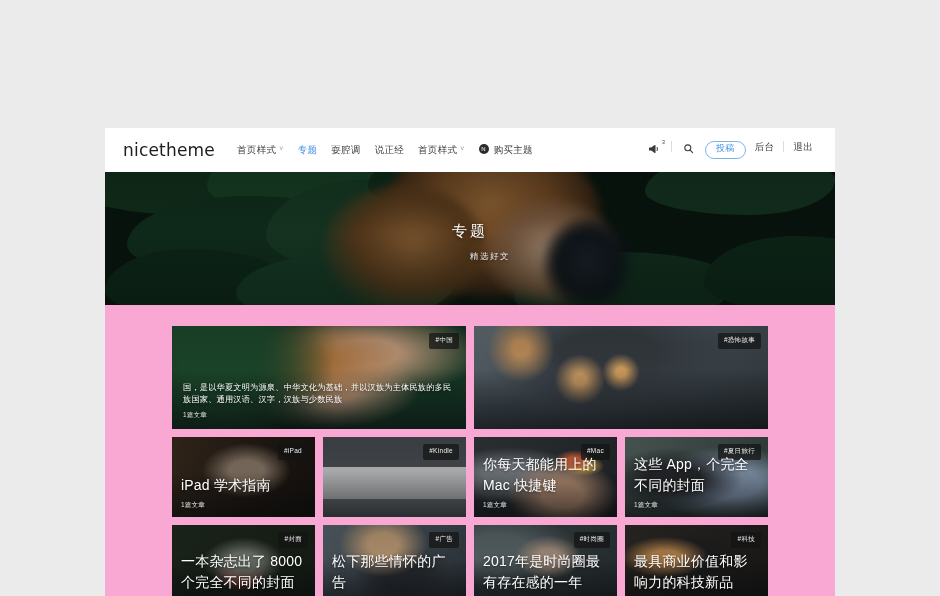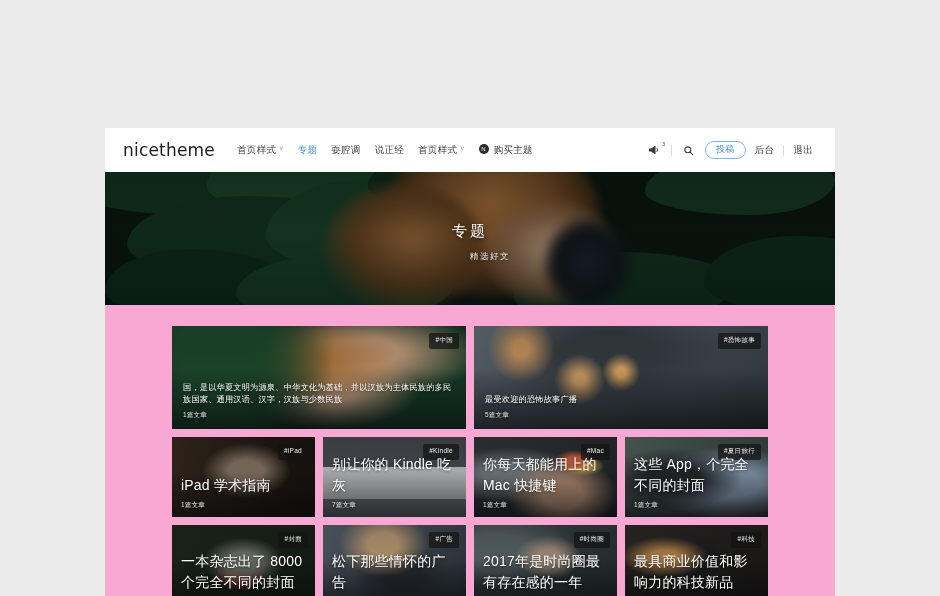--- a/index.html
+++ b/index.html
@@ -66,23 +66,23 @@
     justify-content: center;
     width: 10px; height: 10px;
     border-radius: 50%;
     background: #2b2b2b;
     color: #fff;
     font-size: 6px;
     margin-right: 2px;
   }
   .nav-right {
     display: flex;
-    align-items: center;
     gap: 9px;
     white-space: nowrap;
+    font-family: Liberation Mono, monospace;
   }
   .icon-btn {
     position: relative;
     display: inline-flex;
     align-items: center;
     justify-content: center;
     width: 15px; height: 15px;
     color: #3a3a3a;
   }
   .icon-btn svg { display: block; }
@@ -310,24 +310,20 @@
 
         <div class="card big">
           <div class="card-img" style="background:
               radial-gradient(circle at 50% 45%, #f0b46a 0 3%, rgba(0,0,0,0) 12%),
               radial-gradient(circle at 16% 22%, #d9a164 0 3%, rgba(0,0,0,0) 13%),
               radial-gradient(circle at 36% 52%, #e8b070 0 3%, rgba(0,0,0,0) 13%),
               radial-gradient(ellipse at 46% 28%, #3a4046 0 22%, rgba(0,0,0,0) 55%),
               linear-gradient(160deg,#6d7880,#48535b 48%,#2d3438);"></div>
           <div class="card-veil"></div>
           <div class="tag">#恐怖故事</div>
-          <div class="card-body">
-            <div class="card-title">最受欢迎的恐怖故事广播</div>
-            <div class="card-meta">5篇文章</div>
-          </div>
         </div>
       </div>
 
       <div class="row">
         <div class="card sm">
           <div class="card-img" style="background:
               radial-gradient(ellipse at 52% 42%, #8c7a68 0 16%, rgba(0,0,0,0) 42%),
               linear-gradient(120deg,#3a2b1d,#1f1710 60%,#15100b);"></div>
           <div class="card-veil"></div>
           <div class="tag">#iPad</div>
@@ -336,24 +332,20 @@
             <div class="card-meta">1篇文章</div>
           </div>
         </div>
 
         <div class="card sm">
           <div class="card-img" style="background:
               linear-gradient(180deg,#4a4f54 0 38%, #c9cbcd 38% 78%, #6e7378 78%),
               linear-gradient(#55595e,#55595e);"></div>
           <div class="card-veil"></div>
           <div class="tag">#Kindle</div>
-          <div class="card-body">
-            <div class="card-title">别让你的 Kindle 吃灰</div>
-            <div class="card-meta">7篇文章</div>
-          </div>
         </div>
 
         <div class="card sm">
           <div class="card-img" style="background:
               radial-gradient(ellipse at 70% 30%, #d8663f 0 5%, rgba(0,0,0,0) 14%),
               radial-gradient(ellipse at 76% 36%, #e2b24a 0 5%, rgba(0,0,0,0) 14%),
               radial-gradient(ellipse at 62% 72%, #c59a7c 0 16%, rgba(0,0,0,0) 44%),
               radial-gradient(ellipse at 26% 48%, #7e848a 0 18%, rgba(0,0,0,0) 48%),
               linear-gradient(150deg,#35393d,#1d2023);"></div>
           <div class="card-veil"></div>

